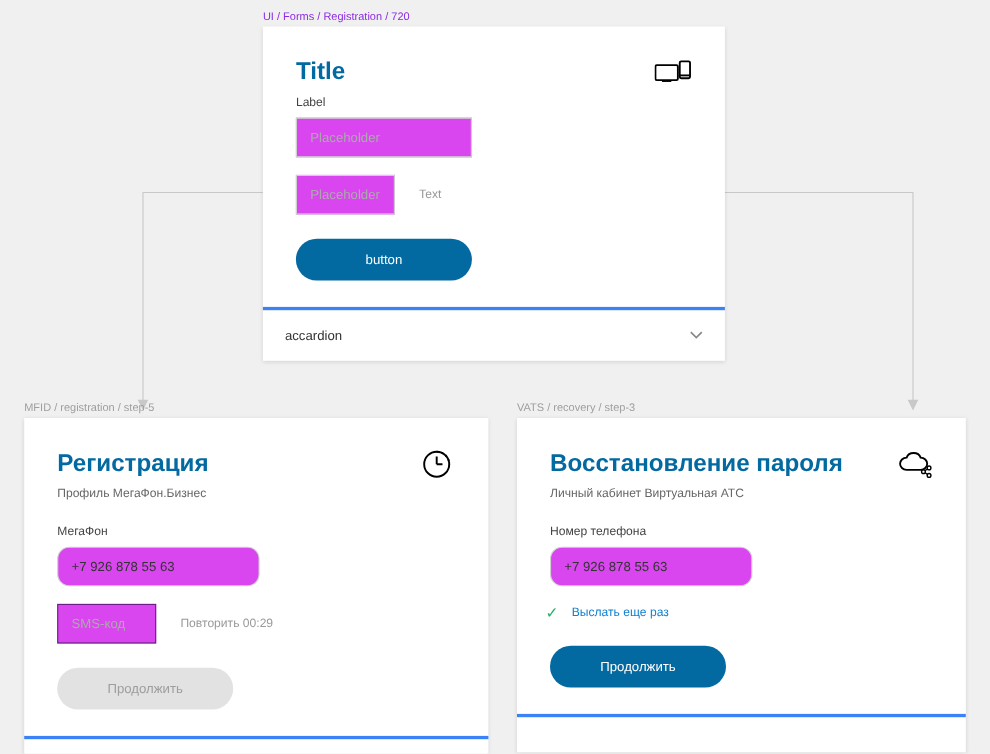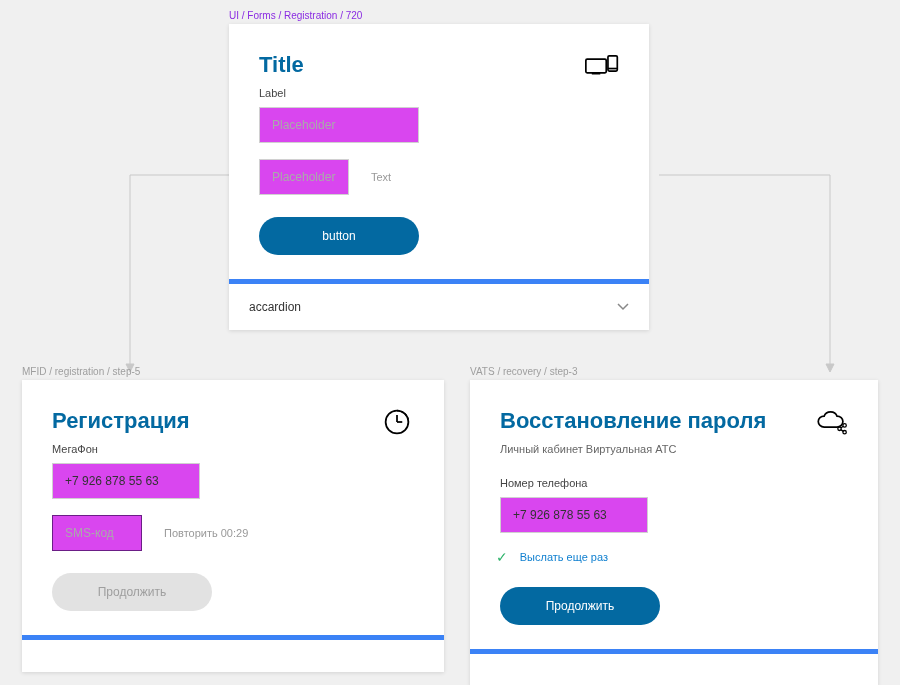--- a/index.html
+++ b/index.html
@@ -41,60 +41,60 @@
     background: #d946ef;
     padding: 10px 12px;
     font-size: 12px;
     color: #333;
     width: 160px;
     margin-bottom: 16px;
     display: block;
   }
   .input::placeholder { color: #aaa; }
   .input.small { width: 90px; display: inline-block; margin-right: 10px; vertical-align: middle; }
-  .input.phone { width: 148px; }
+  .input.phone { width: 184px; border-radius: 11px; }
   .side-text { font-size: 11px; color: #999; vertical-align: middle; }
   .side-text.link { color: #1180d0; cursor: pointer; }
   .btn {
     border: none;
     background: #0369a1;
     color: #fff;
     border-radius: 22px;
     padding: 12px 0;
     width: 160px;
     font-size: 12px;
     cursor: pointer;
     margin-top: 6px;
   }
   .btn.disabled {
     background: #e2e2e2;
     color: #9e9e9e;
     cursor: default;
   }
   .accordion {
-    border-top: 5px solid #3b82f6;
+    border-top: 3px solid #3b82f6;
     padding: 16px 20px;
     font-size: 12px;
     color: #333;
     display: flex;
     justify-content: space-between;
     align-items: center;
     cursor: pointer;
   }
   .input-row { display: flex; align-items: center; gap: 12px; margin-bottom: 16px; }
   .input-row .input { margin-bottom: 0; }
   .input.purple-border { border-color: #6b1e86; }
   .input.green-border { border-color: #2db36a; }
   .check { color: #2db36a; font-size: 14px; margin-left: -4px; }
   svg.icon { width: 34px; height: 28px; }
   .flow-line { position: absolute; stroke: #c8c8c8; stroke-width: 1; fill: none; }
   .arrowhead { fill: #c8c8c8; }
 
   
-  #card-top { left: 229px; top: 24px; width: 420px; }
+  #card-top { left: 239px; top: 24px; width: 420px; }
   #card-left { left: 22px; top: 380px; width: 422px; }
   #card-right { left: 470px; top: 380px; width: 408px; }
 </style>
 </head>
 <body>
 
 <svg class="flow-line" style="left:0;top:0;width:900px;height:685px;position:absolute;pointer-events:none;">
 
   <path d="M 239 175 H 130 V 366"></path>
   <polygon class="arrowhead" points="130,372 126,364 134,364"></polygon>
@@ -142,20 +142,21 @@
       <div class="title">Регистрация</div>
       <span>
         <svg class="icon" viewBox="0 0 32 32">
           <circle cx="16" cy="16" r="13" fill="none" stroke="#000" stroke-width="2"></circle>
           <path d="M16 3 A13 13 0 0 1 29 16" fill="none" stroke="#000" stroke-width="2" stroke-dasharray="2 3"></path>
           <line x1="16" y1="16" x2="16" y2="8" stroke="#000" stroke-width="2"></line>
           <line x1="16" y1="16" x2="22" y2="16" stroke="#000" stroke-width="2"></line>
         </svg>
       </span>
     </div>
+    <div class="subtitle">Профиль МегаФон.Бизнес</div>
     <div class="label">МегаФон</div>
     <input class="input phone" value="+7 926 878 55 63" style="">
     <div class="input-row">
       <input class="input small purple-border" placeholder="SMS-код" style="">
       <span class="side-text">Повторить 00:29</span>
     </div>
     <button class="btn disabled">Продолжить</button>
   </div>
   <div class="accordion">
     

